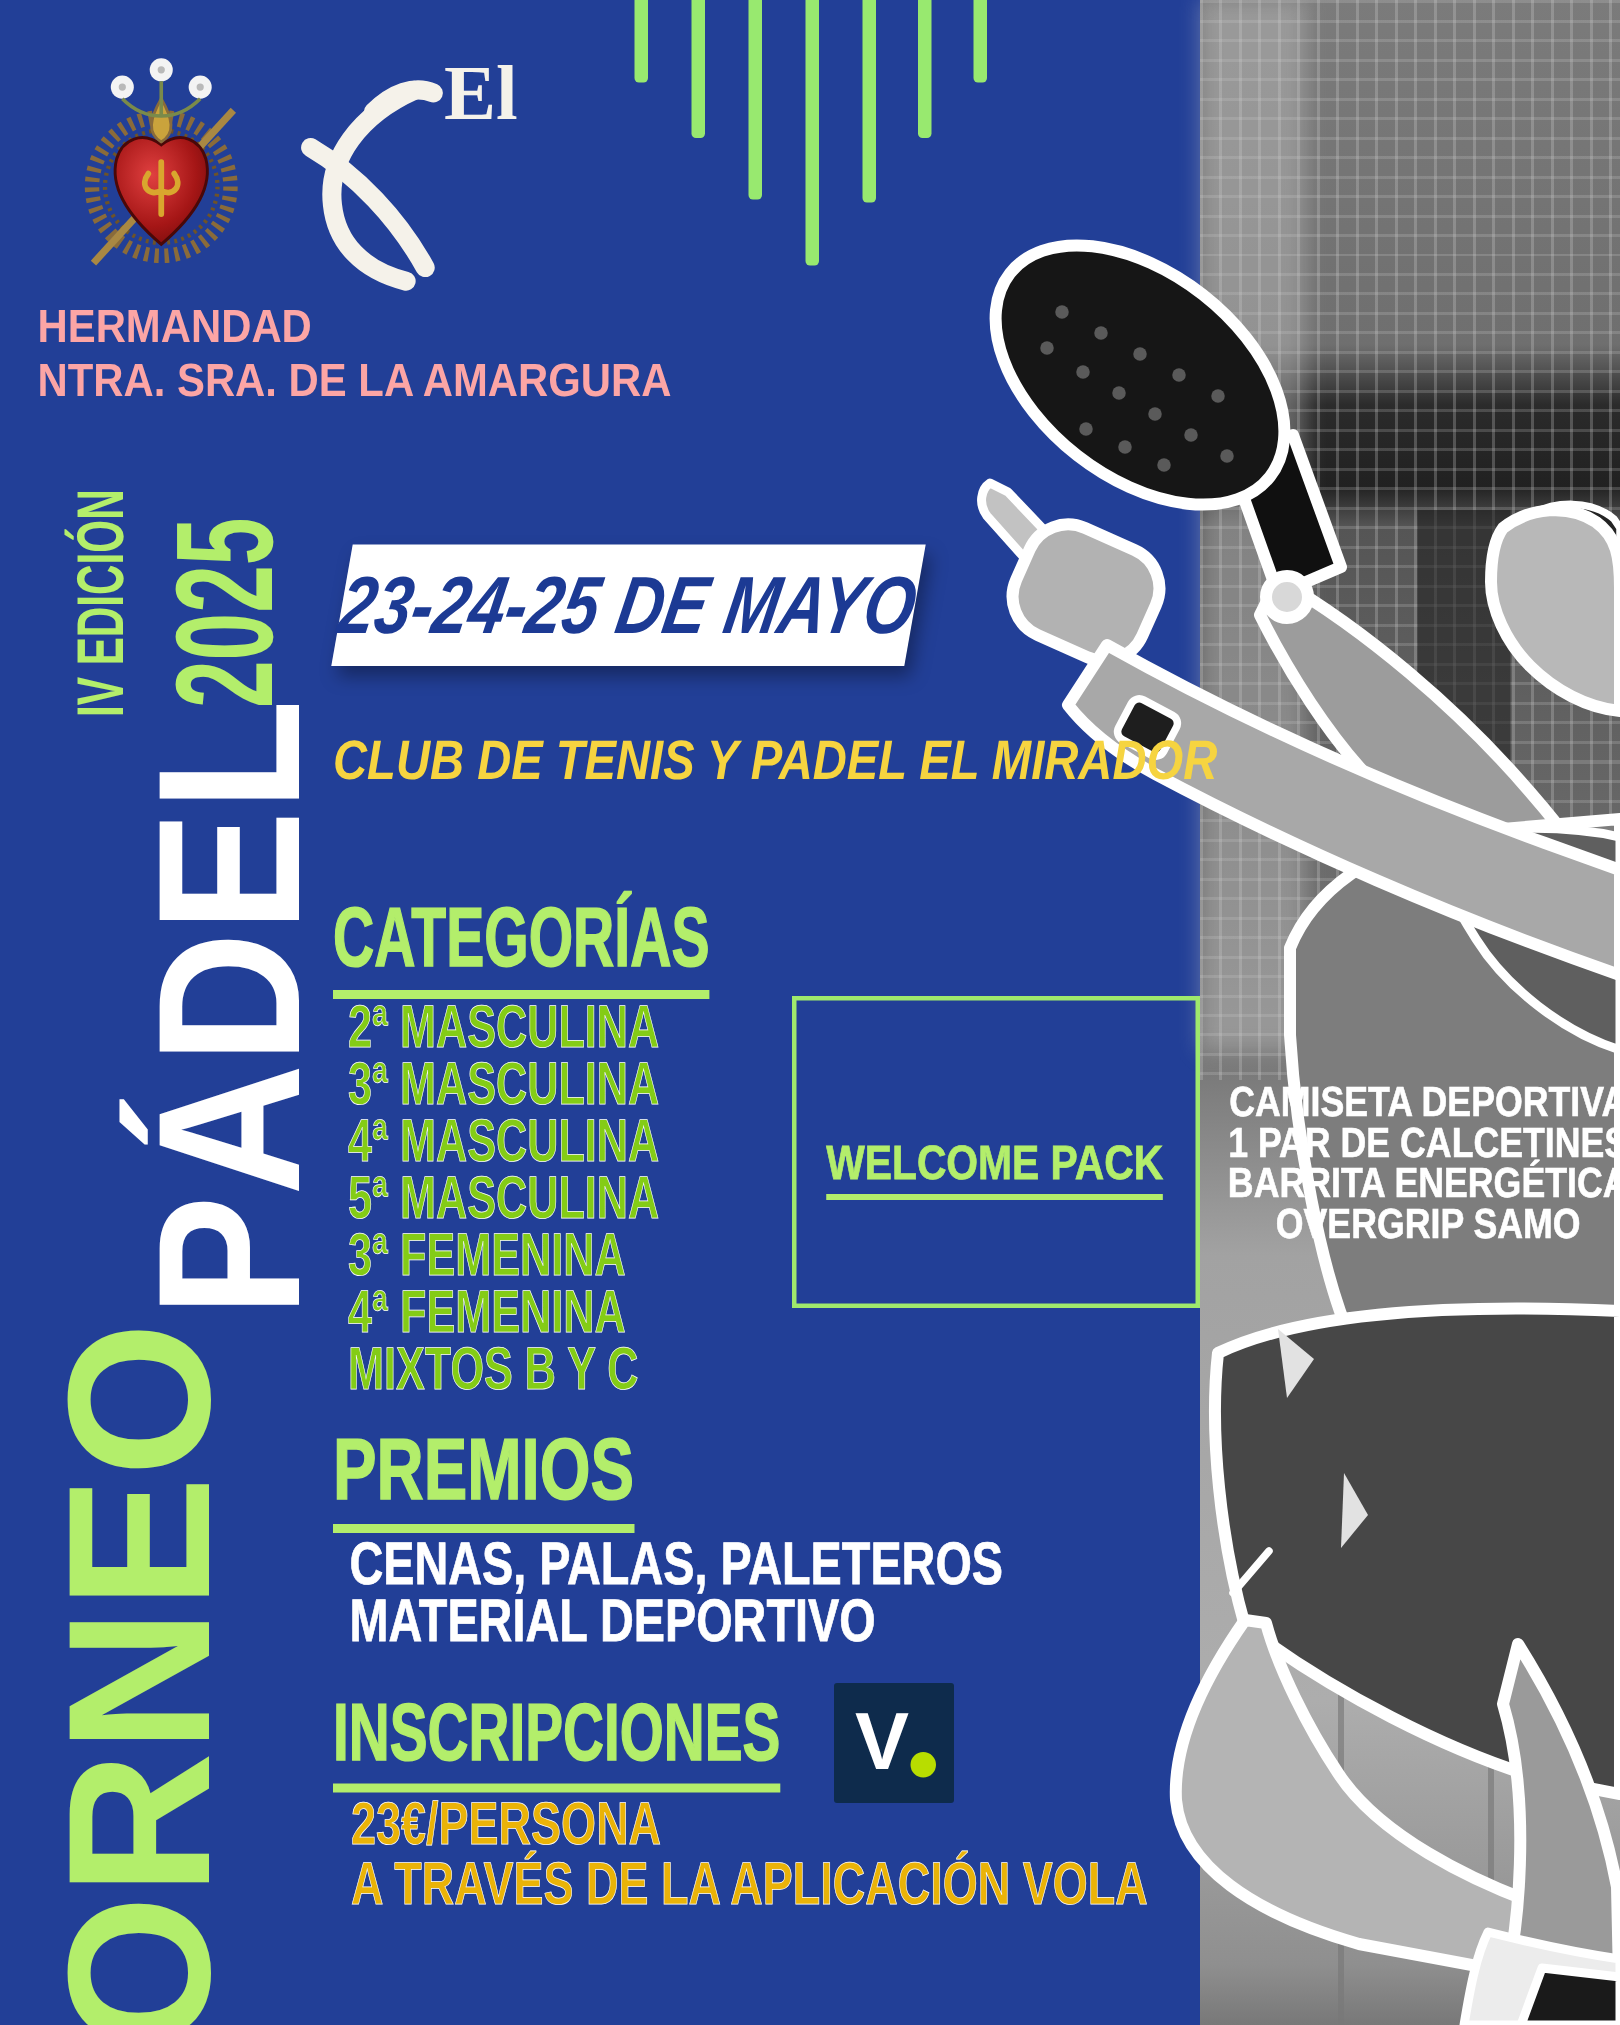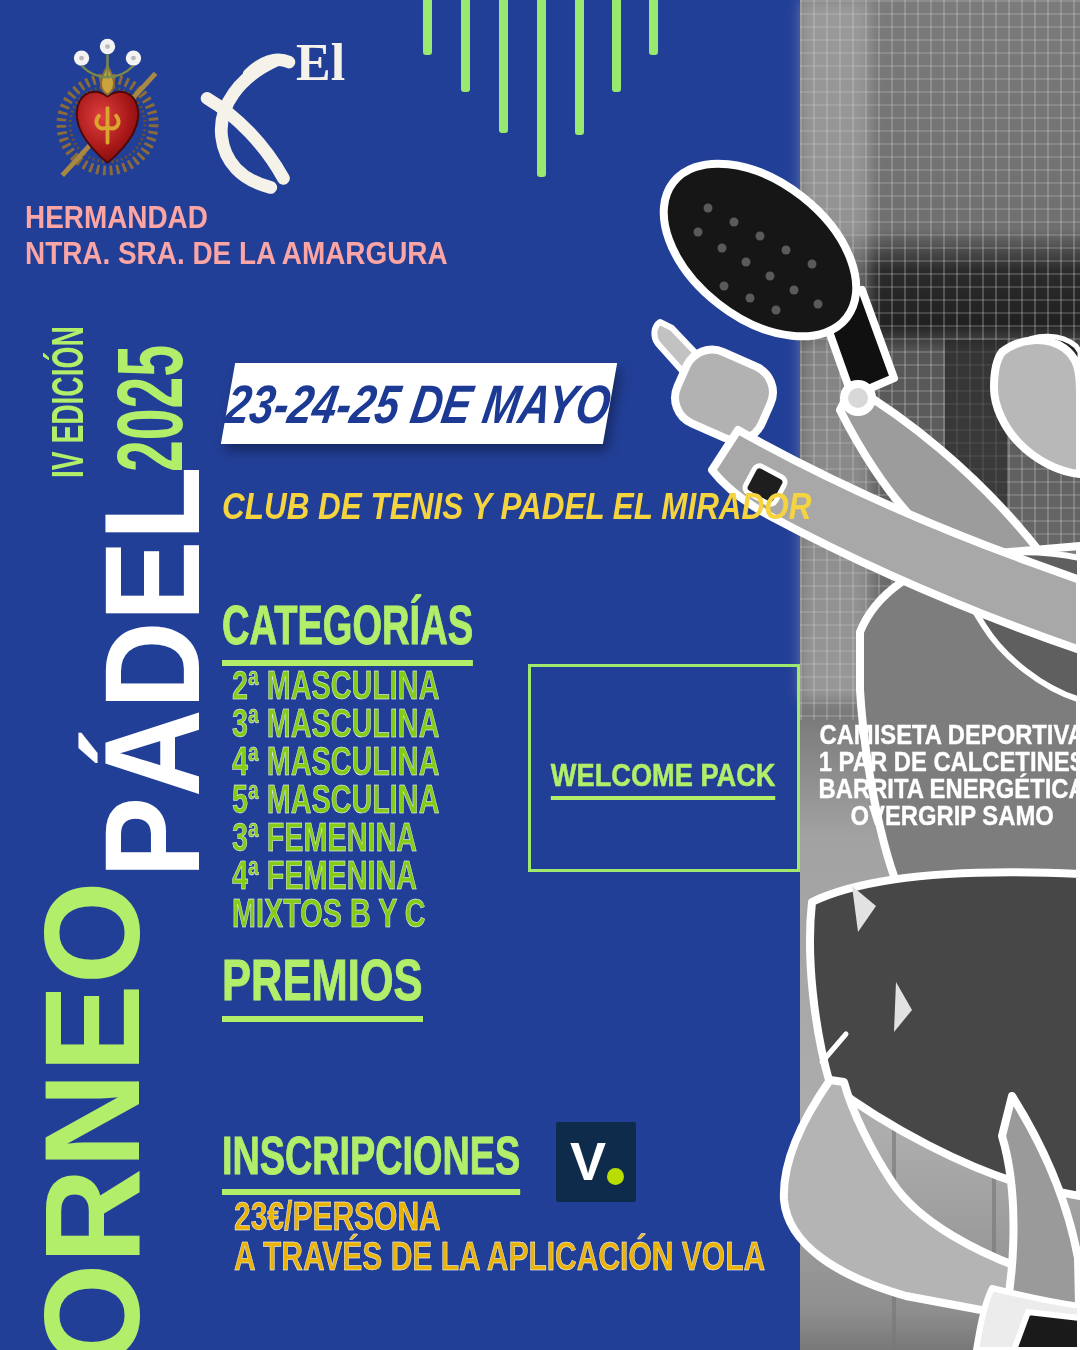--- a/index.html
+++ b/index.html
@@ -217,20 +217,24 @@
     <div class="wtitle">WELCOME PACK</div>
     <div class="witems">
       <div>CAMISETA DEPORTIVA</div>
       <div>1 PAR DE CALCETINES</div>
       <div>BARRITA ENERGÉTICA</div>
       <div>OVERGRIP SAMO</div>
     </div>
   </div>
 
   <div class="h-green h-premios">PREMIOS</div>
+  <div class="prizes">
+    <div>CENAS, PALAS, PALETEROS</div>
+    <div>MATERIAL DEPORTIVO</div>
+  </div>
 
   <div class="h-green h-inscripciones">INSCRIPCIONES</div>
   <div class="vola">
     <div class="vletter">V</div>
     <div class="vdot"></div>
   </div>
   <div class="reg">
     <div>23€/PERSONA</div>
     <div>A TRAVÉS DE LA APLICACIÓN VOLA</div>
   </div>

